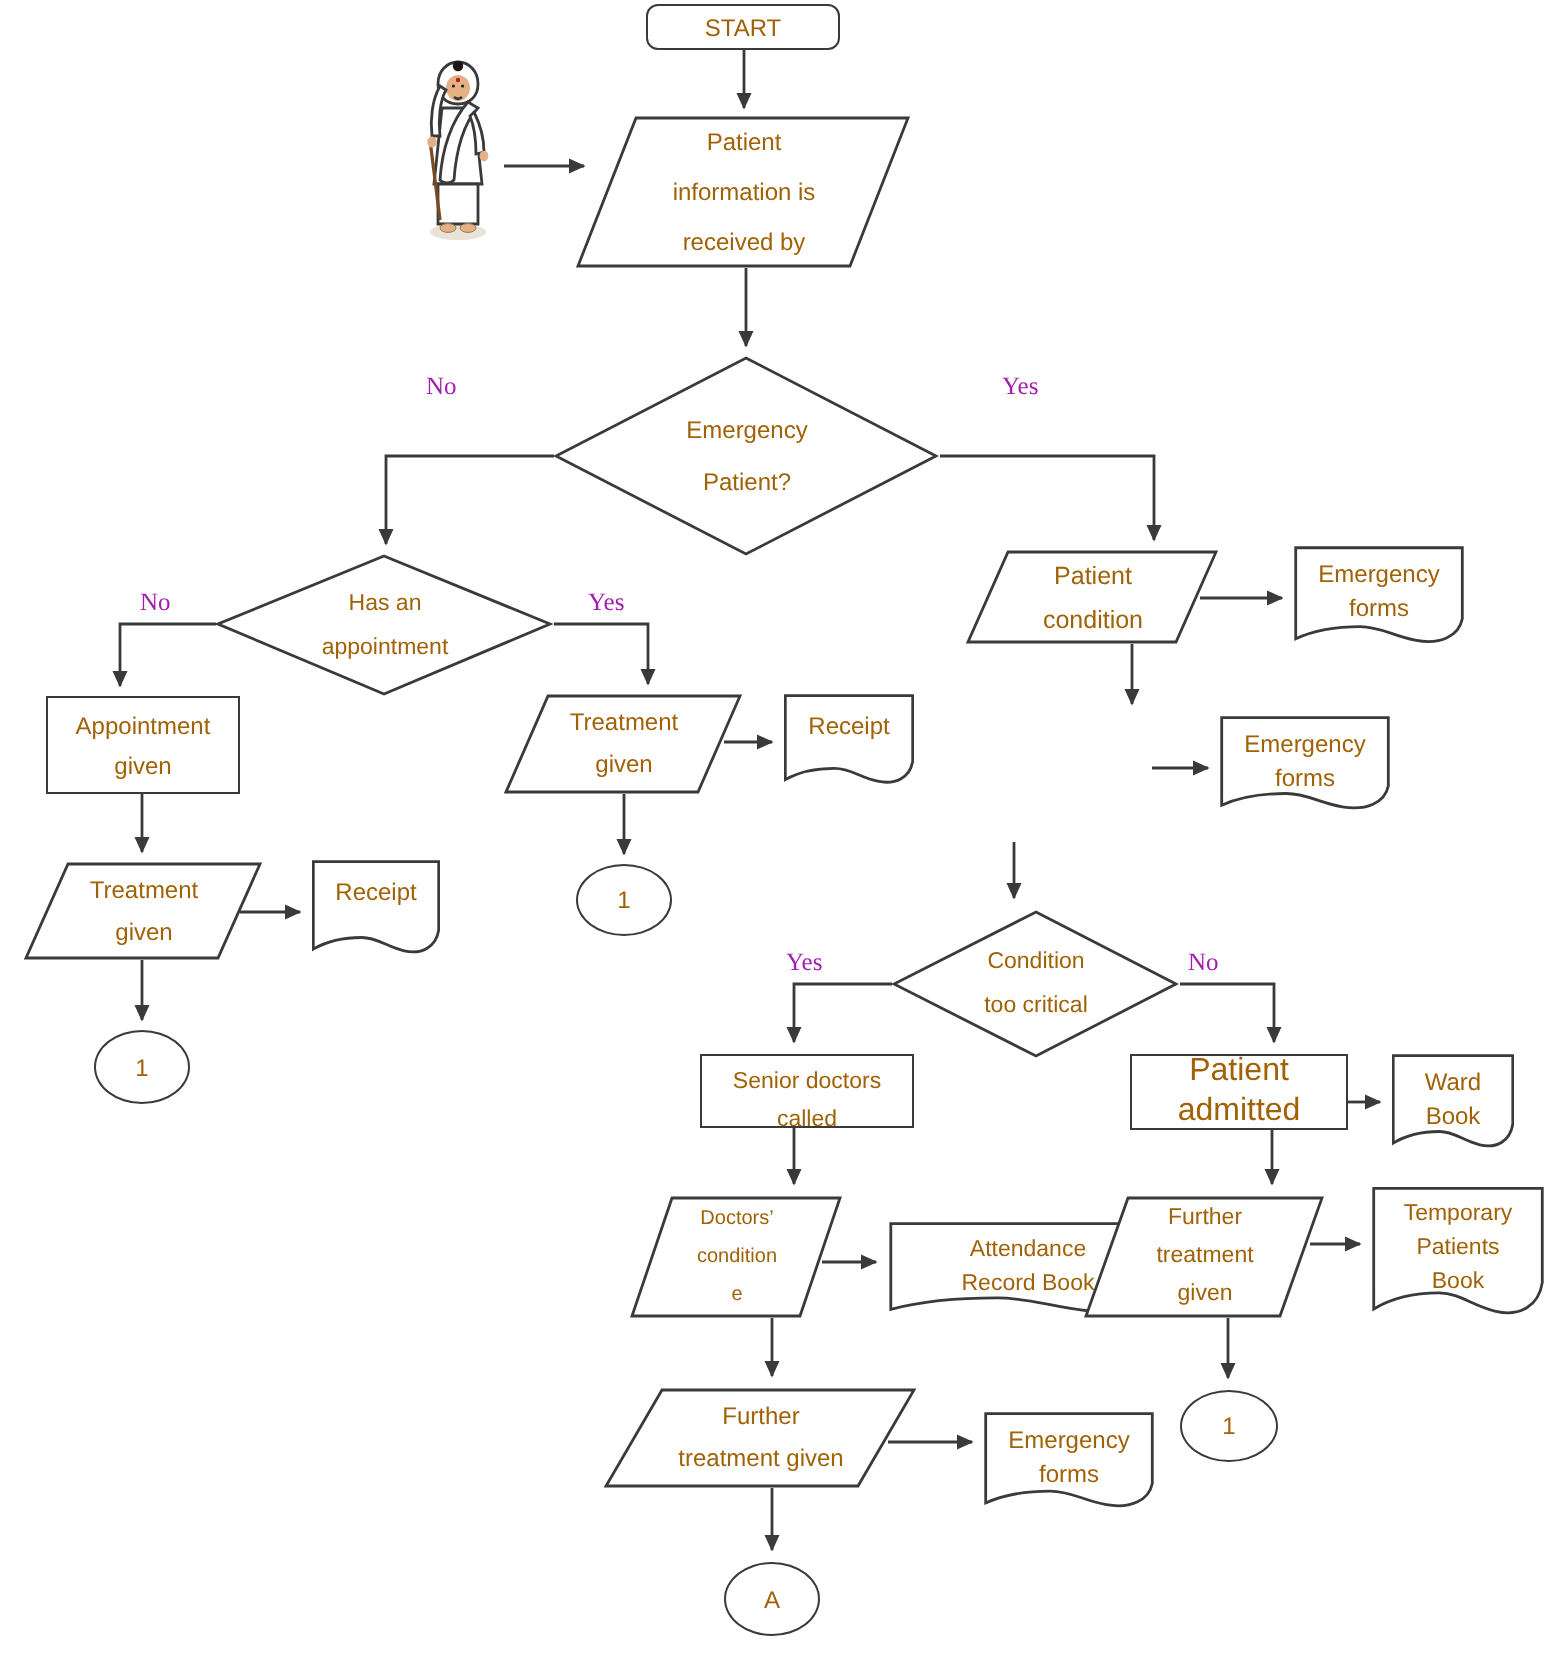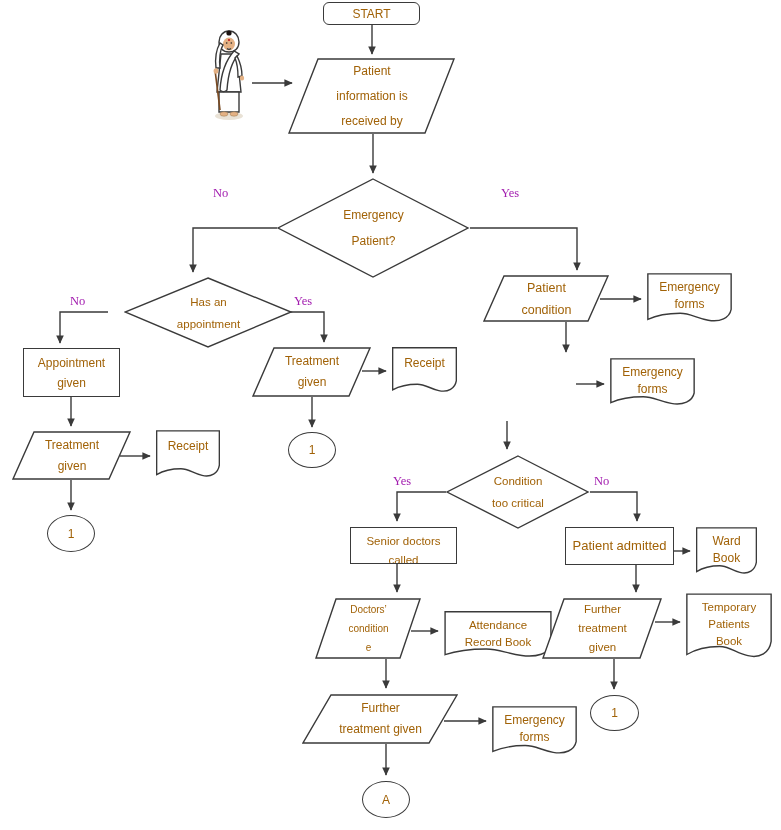--- a/index.html
+++ b/index.html
@@ -105,21 +105,21 @@
         <polygon points="96,1 191,50 96,99 1,50"></polygon>
       </svg>
     <div class="txt lh26">
       <span>Emergency</span>
       <span>Patient?</span>
     </div>
   </div>
   <div class="blabel" style="left:213px;top:186px;">No</div>
   <div class="blabel" style="left:501px;top:186px;">Yes</div>
 
-  <div class="node" style="left:124px;top:277px;width:169px;height:71px;">
+  <div class="node" style="left:108px;top:277px;width:169px;height:71px;">
     <svg class="shape-svg" viewBox="0 0 169 71" preserveAspectRatio="none">
         <polygon points="84,1 167,35 84,70 1,35"></polygon>
       </svg>
     <div class="txt lh22" style="font-size:11.5px;">
       <span>Has an</span>
       <span>appointment</span>
     </div>
   </div>
   <div class="blabel" style="left:70px;top:294px;">No</div>
   <div class="blabel" style="left:294px;top:294px;">Yes</div>
@@ -216,21 +216,21 @@
     </div>
   </div>
   <div class="blabel" style="left:393px;top:474px;">Yes</div>
   <div class="blabel" style="left:594px;top:474px;">No</div>
 
   <div class="node rectnode clip" style="left:350px;top:527px;width:107px;height:37px;justify-content:flex-start;padding-top:4px;line-height:19px;font-size:11.5px;">
     <span>Senior doctors</span>
     <span>called</span>
   </div>
 
-  <div class="node rectnode" style="left:565px;top:527px;width:109px;height:38px;font-size:13px;">
+  <div class="node rectnode" style="left:565px;top:527px;width:109px;height:38px;font-size:16px;">
     <span>Patient admitted</span>
   </div>
 
   <div class="node" style="left:696px;top:527px;width:61px;height:50px;">
     <svg class="shape-svg" viewBox="0 0 100 60" preserveAspectRatio="none">
       <path vector-effect="non-scaling-stroke" d="M1,1 L99,1 L99,42 C97,52 86,57 72,54.5 C58,52 51,46.5 39,46.5 C26,46.5 12,48.5 1,53.5 Z"></path>
     </svg>
     <div class="txt doctxt lh17">
       <span>Ward</span>
       <span>Book</span>
@@ -241,21 +241,21 @@
     <svg class="shape-svg" viewBox="0 0 107 61" preserveAspectRatio="none">
         <polygon points="21,1 105,1 85,60 1,60"></polygon>
       </svg>
     <div class="txt" style="line-height:19px;font-size:10px;">
       <span>Doctors’</span>
       <span>condition</span>
       <span>e</span>
     </div>
   </div>
 
-  <div class="node" style="left:444px;top:611px;width:108px;height:49px;">
+  <div class="node" style="left:444px;top:611px;width:108px;height:49px;padding-left:32px;">
     <svg class="shape-svg" viewBox="0 0 100 60" preserveAspectRatio="none">
       <path vector-effect="non-scaling-stroke" d="M1,1 L99,1 L99,42 C97,52 86,57 72,54.5 C58,52 51,46.5 39,46.5 C26,46.5 12,48.5 1,53.5 Z"></path>
     </svg>
     <div class="txt doctxt lh17" style="font-size:11.5px;">
       <span>Attendance</span>
       <span>Record Book</span>
     </div>
   </div>
 
   <div class="node" style="left:302px;top:694px;width:157px;height:50px;">

